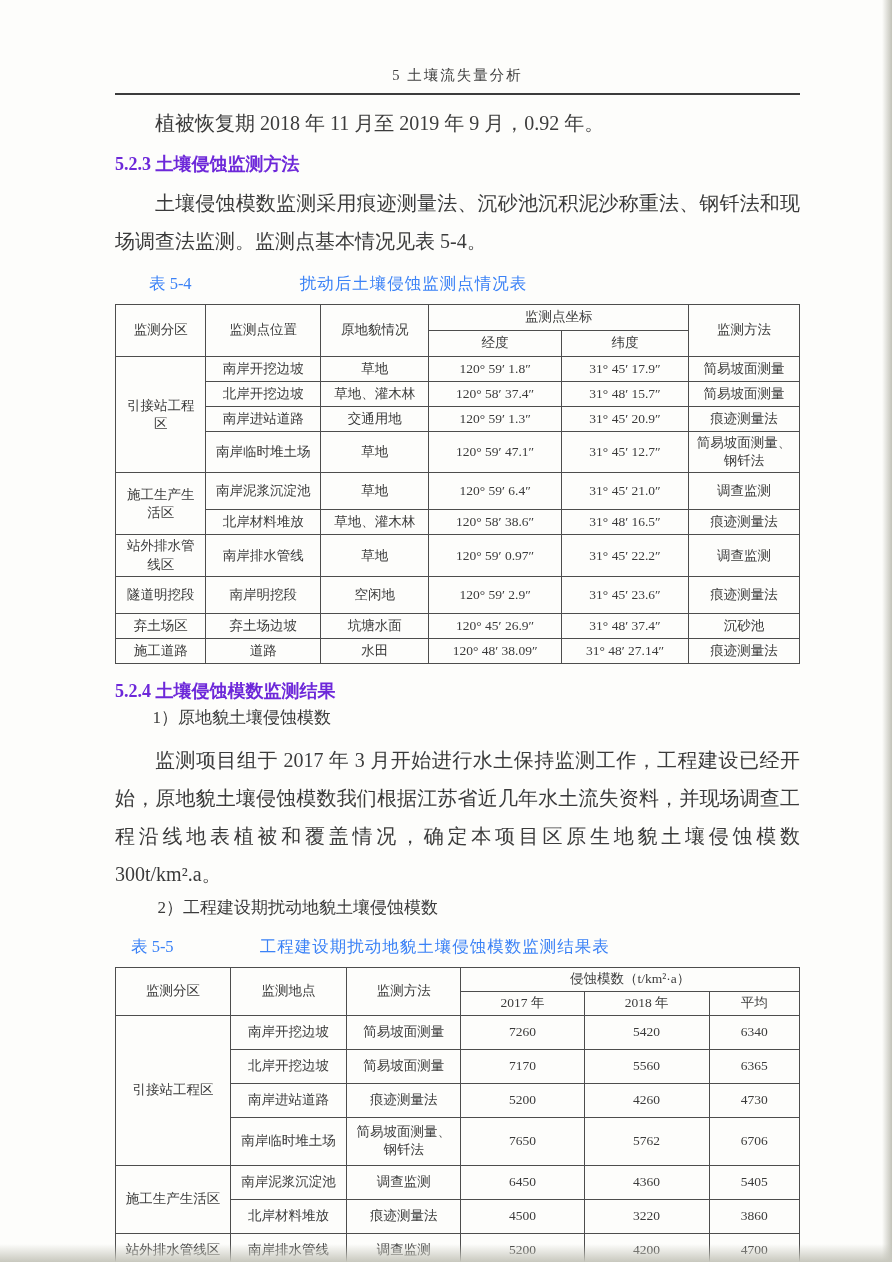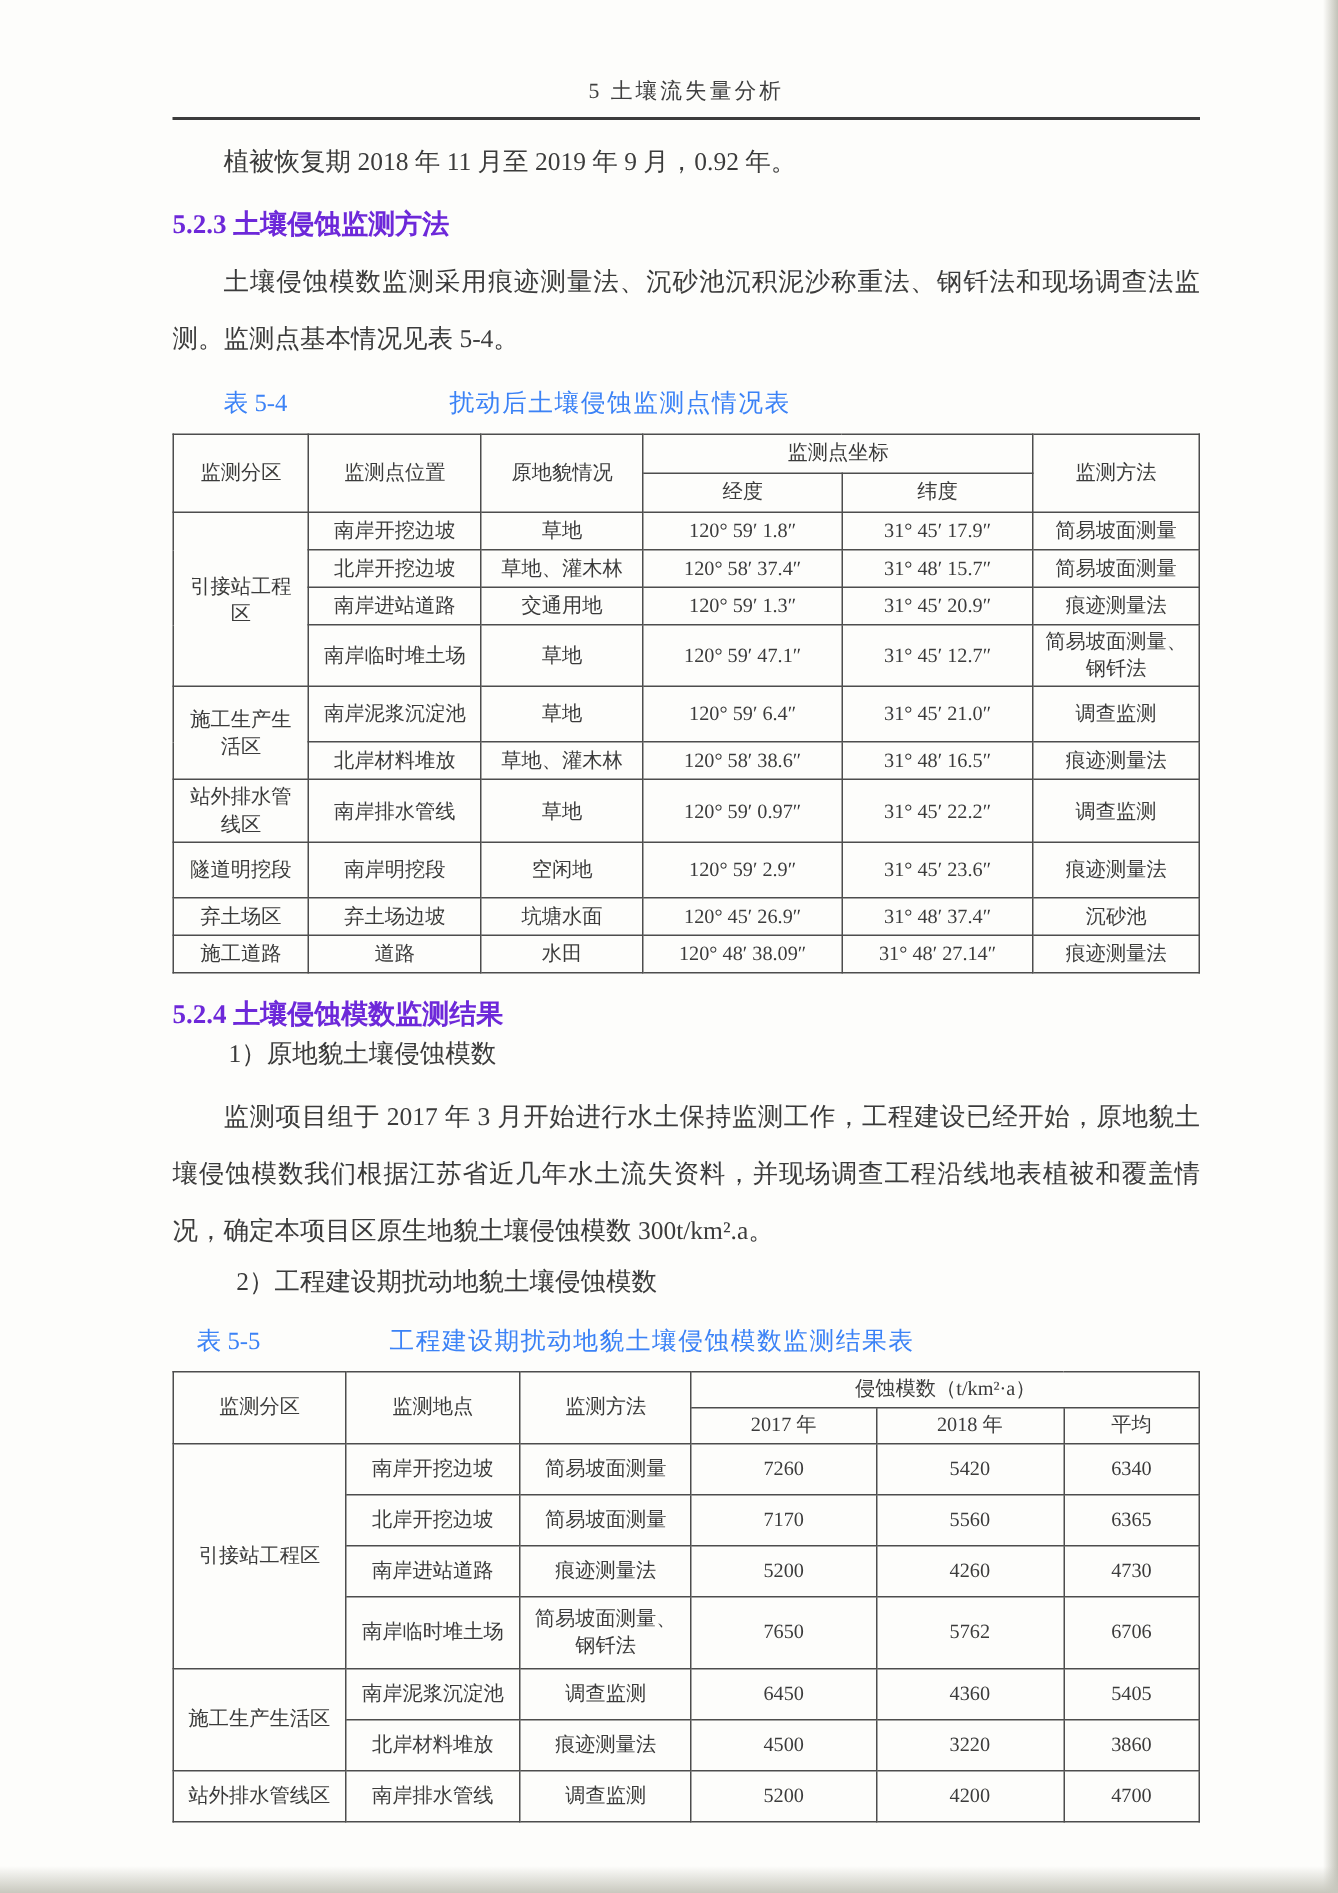--- a/index.html
+++ b/index.html
@@ -4,31 +4,31 @@
 <style>
   * { margin:0; padding:0; box-sizing:border-box; }
   html,body { background:#9a9a8e; }
   .page {
     position:relative;
     width:892px; height:1262px;
     background:#fdfdfb;
     overflow:hidden;
     font-family:"Liberation Serif","DejaVu Serif",serif;
     color:#3b3b3b;
-    padding:51px 92px 0 115px;
+    padding:66px 92px 0 115px;
   }
   .scan-edge-right { position:absolute; top:0; right:0; width:10px; height:100%;
     background:linear-gradient(to right, rgba(200,200,190,0), #c2c2b8); pointer-events:none; }
   .scan-edge-bottom { position:absolute; bottom:0; left:0; width:100%; height:18px;
     background:linear-gradient(to bottom, rgba(200,200,190,0), #c8c8be); pointer-events:none; }
 
   .running-header { text-align:center; font-size:14.5px; letter-spacing:2px;
     color:#3f3f3f; padding-bottom:8px; border-bottom:2px solid #3c3c3c; }
 
-  .body-para { font-size:17px; line-height:38px; text-align:justify; }
+  .body-para { font-size:20px; line-height:38px; text-align:justify; }
   .indent { text-indent:2em; }
   .intro { margin-top:14px; line-height:28px; }
 
   .sec-heading { margin-top:15px; font-size:18px; font-weight:bold; color:#6d28d9;
     font-family:"Liberation Serif","DejaVu Serif",serif; }
   .para { margin-top:8px; }
   .sub-item { margin-top:0; font-size:17px; line-height:30px; padding-left:2.2em; }
 
   .table-caption { display:flex; align-items:baseline; margin:13px 0 9px 0;
     font-size:16.5px; color:#3b82f6; }

